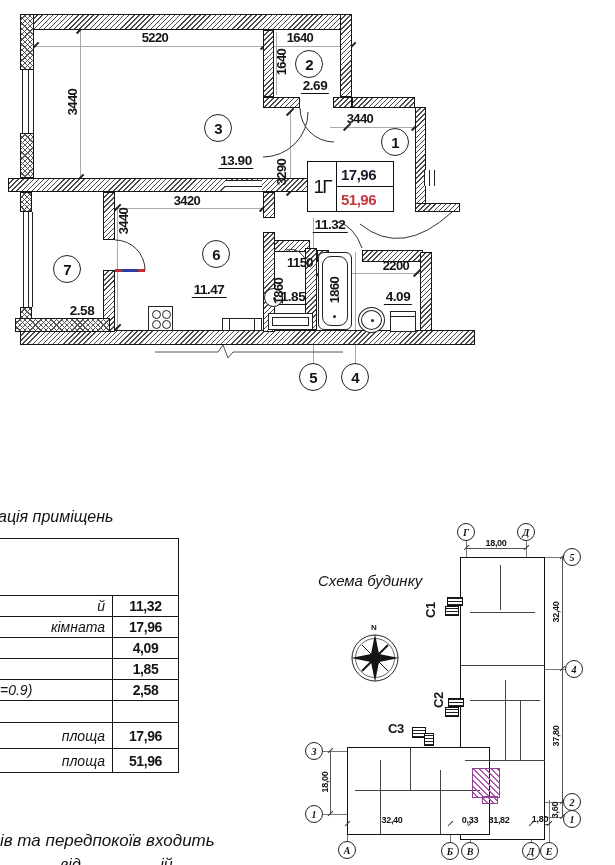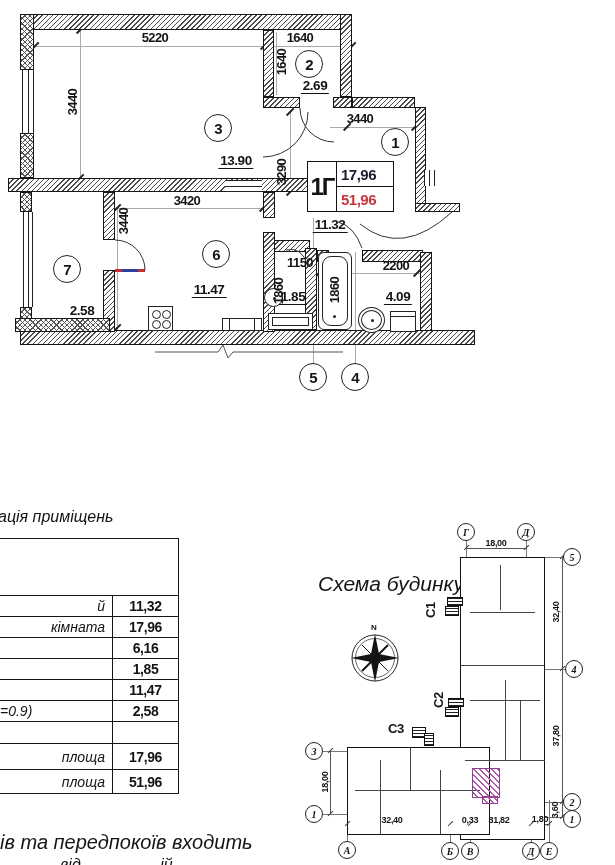--- a/index.html
+++ b/index.html
@@ -27,21 +27,21 @@
        border-bottom:1.3px solid #111;padding:0 2px;transform:translate(-50%,-50%);z-index:7}
   .circ{position:absolute;width:26px;height:26px;border:1.2px solid #222;border-radius:50%;background:#fff;
        display:flex;align-items:center;justify-content:center;font-weight:700;font-size:15px;
        letter-spacing:-1px;transform:translate(-50%,-50%);z-index:7}
   .fix{position:absolute;box-sizing:border-box;border:1.1px solid #222;background:#fff;z-index:4}
   .thin{position:absolute;background:#3d3d3d;z-index:3}
   
   #stamp{position:absolute;left:307px;top:161px;width:87px;height:51px;border:1.6px solid #111;
         background:#fff;display:flex;z-index:8;box-sizing:border-box}
   #stamp .lcell{width:28px;border-right:1.4px solid #111;display:flex;align-items:center;justify-content:center;
-        font-weight:700;font-size:24px;letter-spacing:-2px}
+        font-weight:400;font-size:19px;letter-spacing:-2px}
   #stamp .rcol{flex:1;display:flex;flex-direction:column}
   #stamp .rcol div{flex:1;display:flex;align-items:center;padding-left:4px;font-weight:700;font-size:15px;letter-spacing:-0.5px}
   #stamp .rcol .top{border-bottom:1.3px solid #111;color:#1b1b2f}
   
   #tbl{position:absolute;left:0;top:538px;width:179px;box-sizing:border-box;z-index:7;
        border-top:1.4px solid #161616;border-right:1.4px solid #161616;border-bottom:1.4px solid #161616;background:#fff}
   .trow{display:flex;border-top:1.2px solid #161616;box-sizing:border-box}
   .trow:first-child{border-top:none}
   .c1{width:113px;box-sizing:border-box;border-right:1.2px solid #161616;overflow:hidden;
       display:flex;align-items:center;justify-content:flex-end;padding-right:7px;
@@ -232,54 +232,50 @@
     <div class="trow" style="height:21px">
       <div class="c1">й</div>
       <div class="c2">11,32</div>
     </div>
     <div class="trow" style="height:21px">
       <div class="c1">кімната</div>
       <div class="c2">17,96</div>
     </div>
     <div class="trow" style="height:21px">
       <div class="c1"></div>
-      <div class="c2">6,16</div>
+      <div class="c2">4,09</div>
     </div>
     <div class="trow" style="height:21px">
       <div class="c1"></div>
       <div class="c2">1,85</div>
-    </div>
-    <div class="trow" style="height:21px">
-      <div class="c1"></div>
-      <div class="c2">11,47</div>
     </div>
     <div class="trow" style="height:21px">
       <div class="c1" style="justify-content:flex-start;padding:0">=0.9)</div>
       <div class="c2">2,58</div>
     </div>
     <div class="trow" style="height:22px">
       <div class="c1"></div>
       <div class="c2"></div>
     </div>
     <div class="trow" style="height:26px">
       <div class="c1">площа</div>
       <div class="c2">17,96</div>
     </div>
     <div class="trow" style="height:24px">
       <div class="c1">площа</div>
       <div class="c2">51,96</div>
     </div>
   </div>
 
-  <div class="abs it" style="left:0;top:831px;font-size:20px;white-space:nowrap">ів та передпокоїв входить</div>
+  <div class="abs it" style="left:0;top:831px;font-size:17px;white-space:nowrap">ів та передпокоїв входить</div>
   <div class="abs" style="left:0;top:856px;width:260px;height:9px;overflow:hidden">
     <span class="it" style="display:inline-block;margin-left:60px;word-spacing:75px;font-size:16px;white-space:nowrap">від ій</span>
   </div>
 
-  <div class="abs it" style="left:318px;top:572px;font-size:21px;white-space:nowrap">Схема будинку</div>
+  <div class="abs it" style="left:318px;top:572px;font-size:15px;white-space:nowrap">Схема будинку</div>
 
   <div class="axl" style="left:466px;top:541px;width:1px;height:19px"></div>
   <div class="axl" style="left:526px;top:541px;width:1px;height:19px"></div>
   <div class="axl" style="left:545px;top:557px;width:19px;height:1px"></div>
   <div class="axl" style="left:520px;top:669px;width:46px;height:1px"></div>
   <div class="axl" style="left:450px;top:802px;width:113px;height:1px"></div>
   <div class="axl" style="left:530px;top:817px;width:33px;height:1px"></div>
   <div class="axl" style="left:323px;top:751px;width:215px;height:1px"></div>
   <div class="axl" style="left:323px;top:814px;width:125px;height:1px"></div>
   <div class="axl" style="left:347px;top:835px;width:1px;height:7px"></div>

